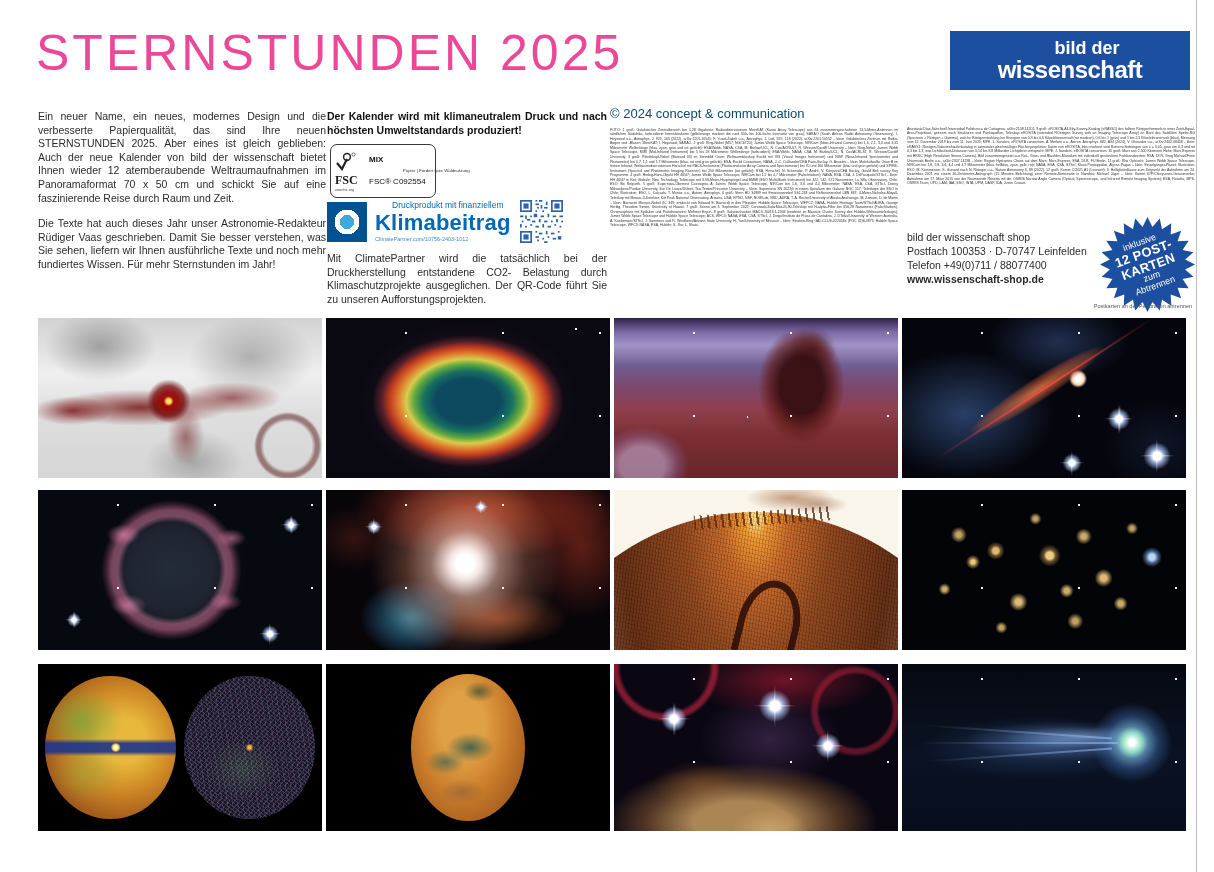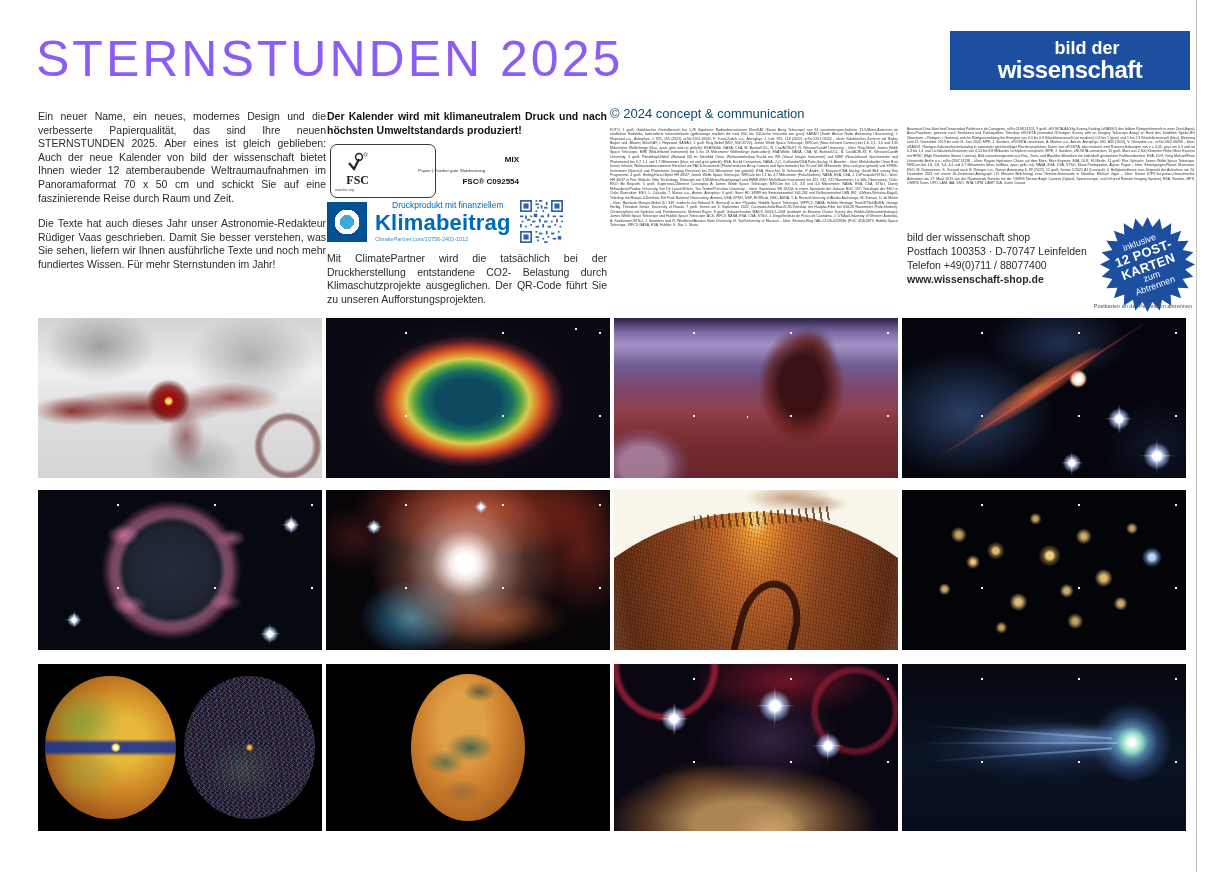--- a/index.html
+++ b/index.html
@@ -1,46 +1,46 @@
 <!DOCTYPE html>
 <html><head>
 <meta charset="utf-8">
 <style>
   html,body{margin:0;padding:0;background:#ffffff;}
   body{font-family:"Liberation Sans","DejaVu Sans",sans-serif;color:#222;}
   .page{position:relative;width:1214px;height:872px;background:#fff;overflow:hidden;}
   .edge-line{position:absolute;left:1196px;top:0;width:1px;height:872px;background:#bfbfbf;}
 
   
-  .title{position:absolute;left:36px;top:30px;font-size:50px;font-weight:400;letter-spacing:3px;color:#8b5cf6;}
+  .title{position:absolute;left:36px;top:24px;font-size:50px;font-weight:400;letter-spacing:3px;color:#ec4899;}
   .logo{position:absolute;left:950px;top:31px;width:240px;height:59px;background:#1d4fa1;color:#fff;
         display:flex;flex-direction:column;align-items:center;justify-content:center;line-height:1;}
   .logo .l1{font-size:18px;font-weight:bold;margin-left:34px;margin-bottom:1px;}
   .logo .l2{font-size:24px;font-weight:bold;letter-spacing:-0.5px;}
 
   
   .col{position:absolute;font-size:10.5px;line-height:13.6px;color:#2b2b2b;}
   .col p{margin:0 0 12px 0;text-align:justify;}
   .col-intro{left:38px;top:110px;width:288px;}
   .publisher{margin-top:10px;}
   .publisher div{line-height:14px;}
 
   .col-eco{left:327px;top:110px;width:280px;}
   .claim{font-weight:bold;color:#111;}
   .fsc-box{position:absolute;left:3px;top:34px;width:106px;height:54px;border:1.5px solid #3a3a3a;border-radius:7px;
            display:flex;align-items:center;padding:2px 4px;box-sizing:border-box;background:#fff;}
-  .fsc-left{width:34px;text-align:right;}
+  .fsc-left{width:34px;text-align:left;}
   .fsc-acronym{font-family:"Liberation Serif","DejaVu Serif",serif;font-weight:bold;font-size:12px;line-height:10px;color:#1a1a1a;}
   .fsc-url-wrap{height:5px;overflow:visible;}
   .fsc-url{display:inline-block;font-size:7px;transform:scale(.5);transform-origin:0 0;color:#444;white-space:nowrap;}
-  .fsc-right{flex:1;text-align:right;line-height:1.1;}
+  .fsc-right{flex:1;text-align:left;line-height:1.1;}
   .fsc-mix{font-size:8px;font-weight:bold;color:#111;}
   .fsc-desc-wrap{height:11px;overflow:hidden;margin-top:1px;}
   .fsc-desc{display:inline-block;width:150px;font-size:8px;transform:scale(.55);transform-origin:50% 0;color:#333;line-height:9.5px;}
-  .fsc-code{font-size:8px;font-weight:bold;color:#111;margin-top:1px;}
+  .fsc-code{font-size:8px;font-weight:normal;color:#111;margin-top:1px;}
 
   .cp-row{position:absolute;left:0px;top:90px;width:280px;height:46px;}
   .cp-icon{position:absolute;left:0;top:2px;width:40px;height:40px;
            background:radial-gradient(circle at 50% 50%, #3fa9dc 0 7px, #ffffff 7px 12.5px, #005293 12.5px);background-color:#005293;}
   .cp-text{position:absolute;left:48px;top:1px;width:150px;line-height:1;}
   .cp-small{font-size:8.5px;color:#0069b4;margin-left:17px;}
   .cp-big{font-size:22px;font-weight:bold;color:#0069b4;letter-spacing:.2px;margin-top:2px;}
   .cp-url-wrap{height:7px;overflow:visible;margin-top:2px;}
   .cp-url{display:inline-block;font-size:11px;transform:scale(.5);transform-origin:0 0;color:#3c8ec6;white-space:nowrap;}
   .qr{position:absolute;left:193px;top:0px;width:43px;height:43px;}

